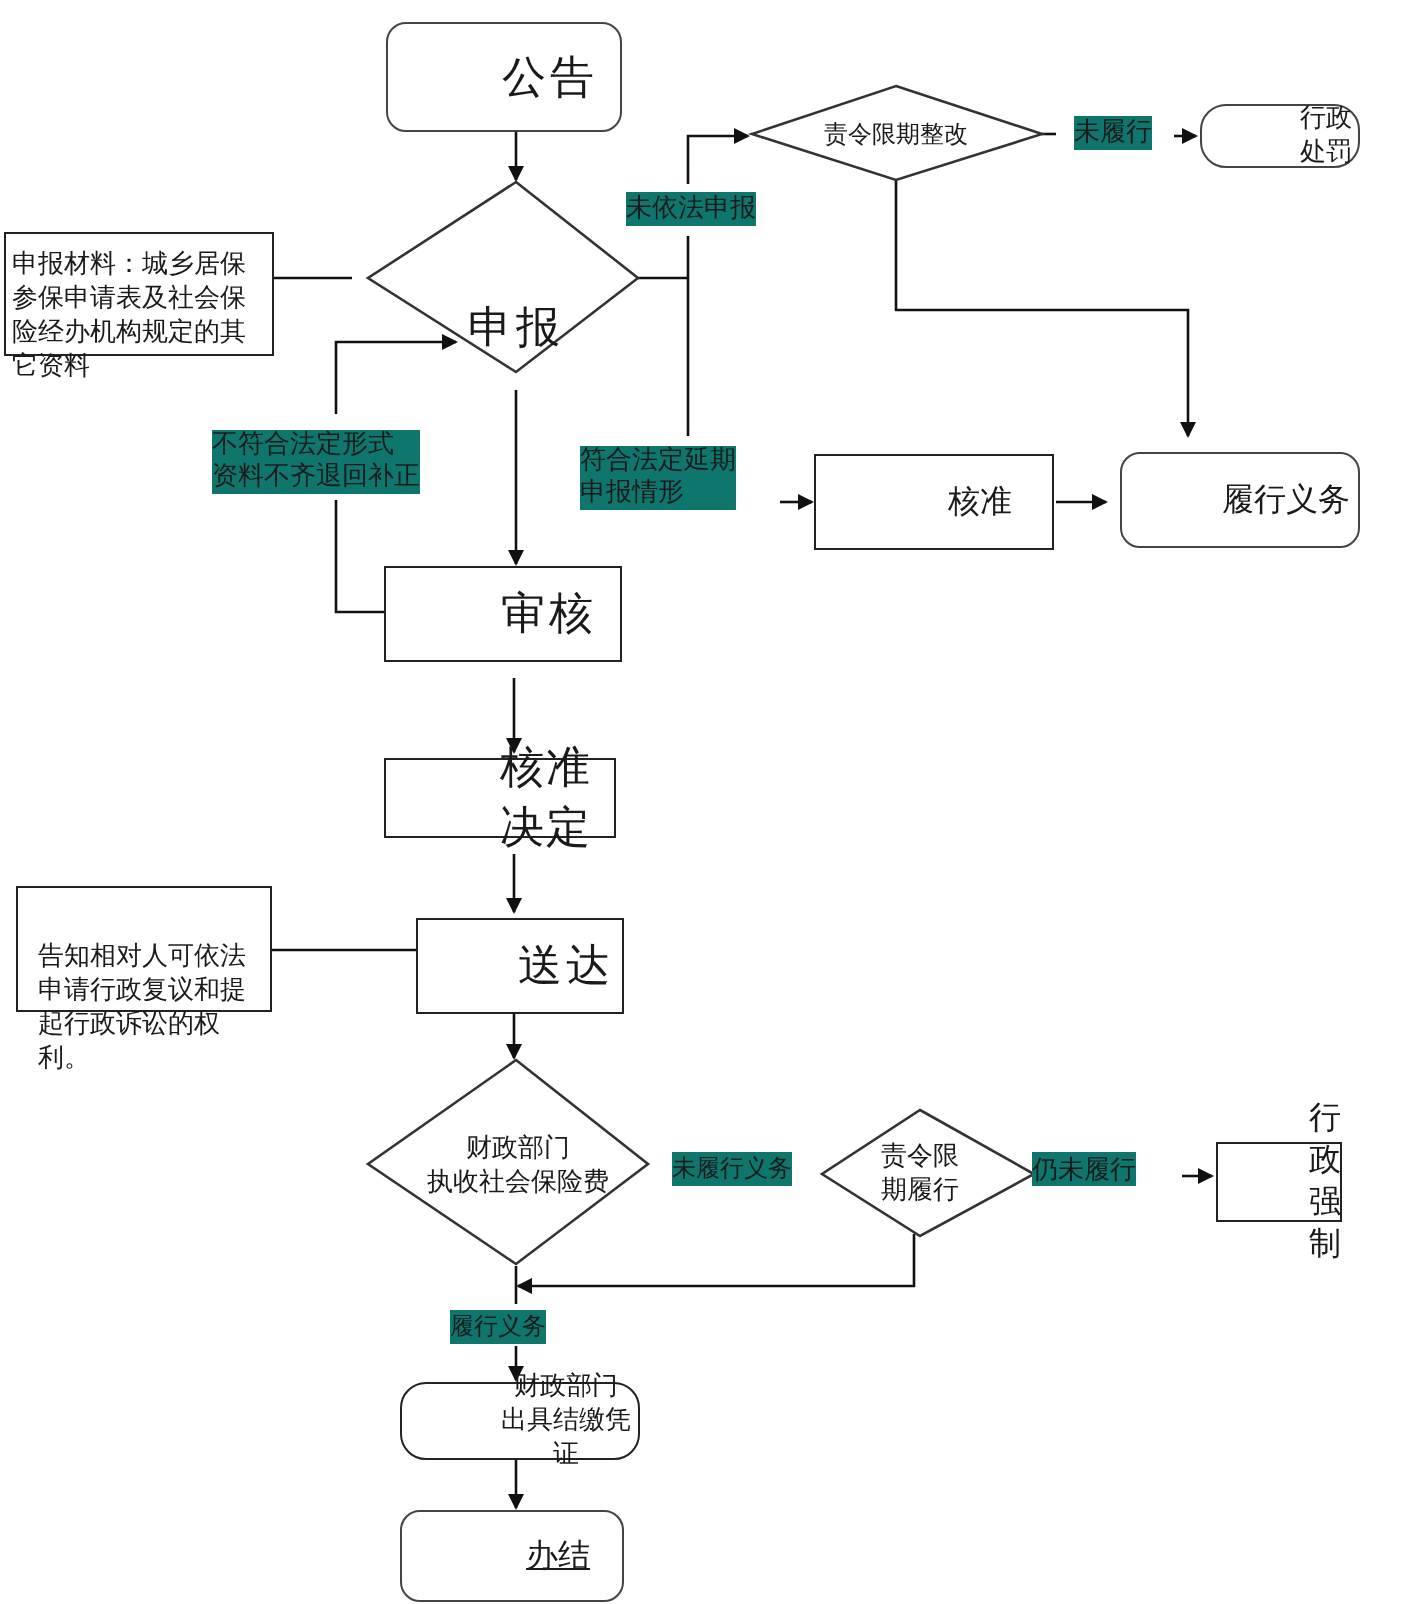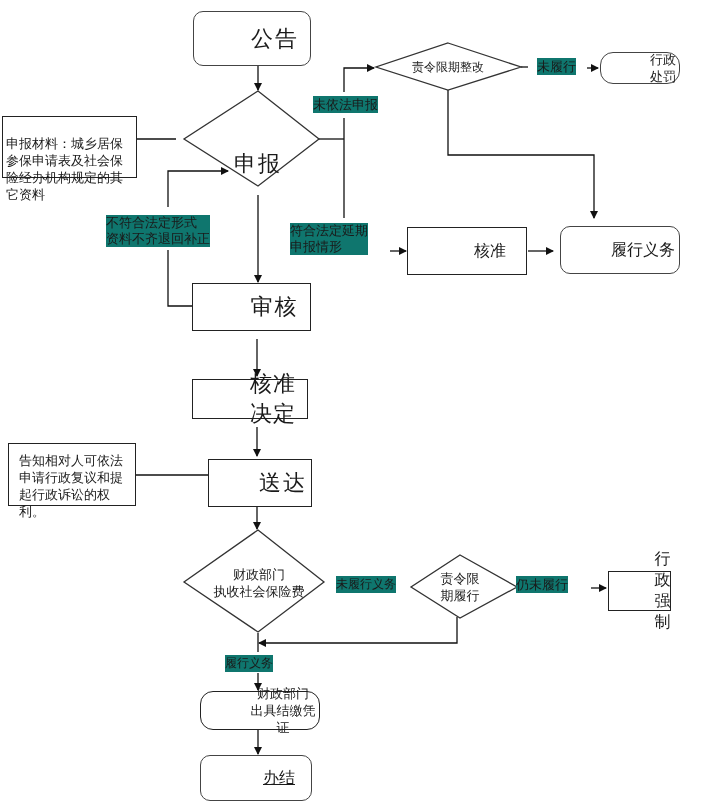--- a/index.html
+++ b/index.html
@@ -7,21 +7,21 @@
            font-family: "DejaVu Sans", "Liberation Sans", sans-serif; color: #1a1a1a; }
     #canvas { position: absolute; left: 0; top: 0; }
     .node { position: absolute; box-sizing: border-box; display: flex; align-items: center;
             justify-content: center; text-align: center; background: #fff; padding-left: 46px; }
     .rect { border: 1.5px solid #222; }
     .round { border: 1.5px solid #444; border-radius: 10px; }
     .big { font-size: 22px; letter-spacing: 2px; }
     .mid { font-size: 16px; }
     .small { font-size: 13px; line-height: 17px; border-radius: 13px; }
     .note { position: absolute; box-sizing: border-box; border: 1.5px solid #222; background: #fff;
-            font-size: 13px; line-height: 17px; padding: 18px 3px; text-align: left; }
+            font-size: 13px; line-height: 17px; padding: 7px 3px; text-align: left; }
     .lbl { position: absolute; font-size: 13px; line-height: 17px; white-space: nowrap; background: #0f766e; }
     .dtext { position: absolute; display: flex; align-items: center; justify-content: center;
              text-align: center; }
   </style>
 </head>
 <body>
 
 <svg id="canvas" width="706" height="802">
   <defs>
     <marker id="ah" markerWidth="8" markerHeight="8" refX="7" refY="4" orient="auto" markerUnits="userSpaceOnUse">
@@ -108,21 +108,21 @@
 </div>
 
 <div class="node rect big" style="left:192px;top:283px;width:119px;height:48px;">
   <span>审核</span>
 </div>
 
 <div class="node rect big" style="left:192px;top:379px;width:116px;height:40px;letter-spacing:1px;font-family:Liberation Mono, monospace;">
   <span>核准决定</span>
 </div>
 
-<div class="note" style="left:8px;top:443px;width:128px;height:63px;padding:8px 0 0 10px;">
+<div class="note" style="left:8px;top:443px;width:128px;height:63px;padding:26px 0 0 10px;">
   <span>告知相对人可依法申请行政复议和提起行政诉讼的权利。</span>
 </div>
 
 <div class="node rect big" style="left:208px;top:459px;width:104px;height:48px;">
   <span>送达</span>
 </div>
 
 <div class="dtext small" style="left:204px;top:564px;width:110px;height:38px;flex-direction:column;">
   <span>财政部门</span>
   <span>执收社会保险费</span>

